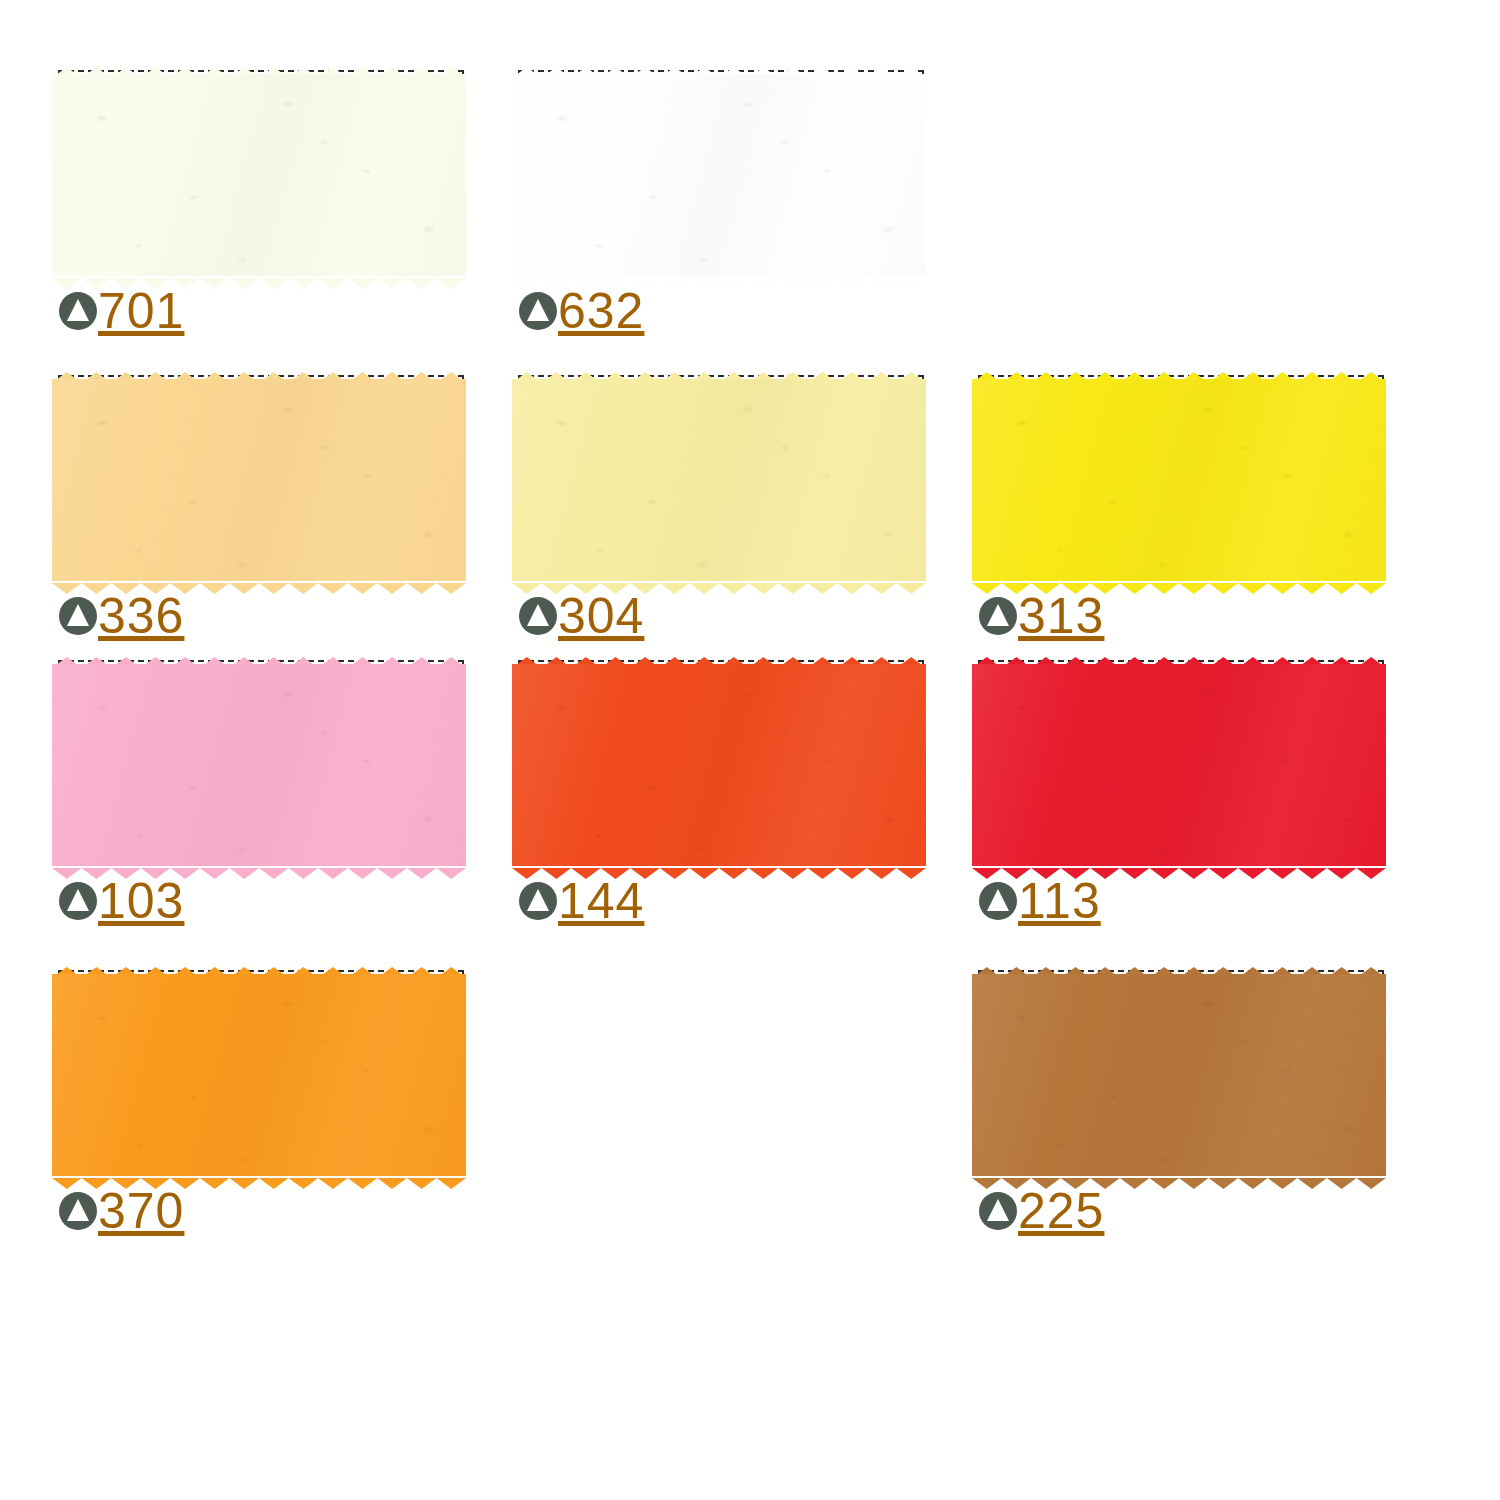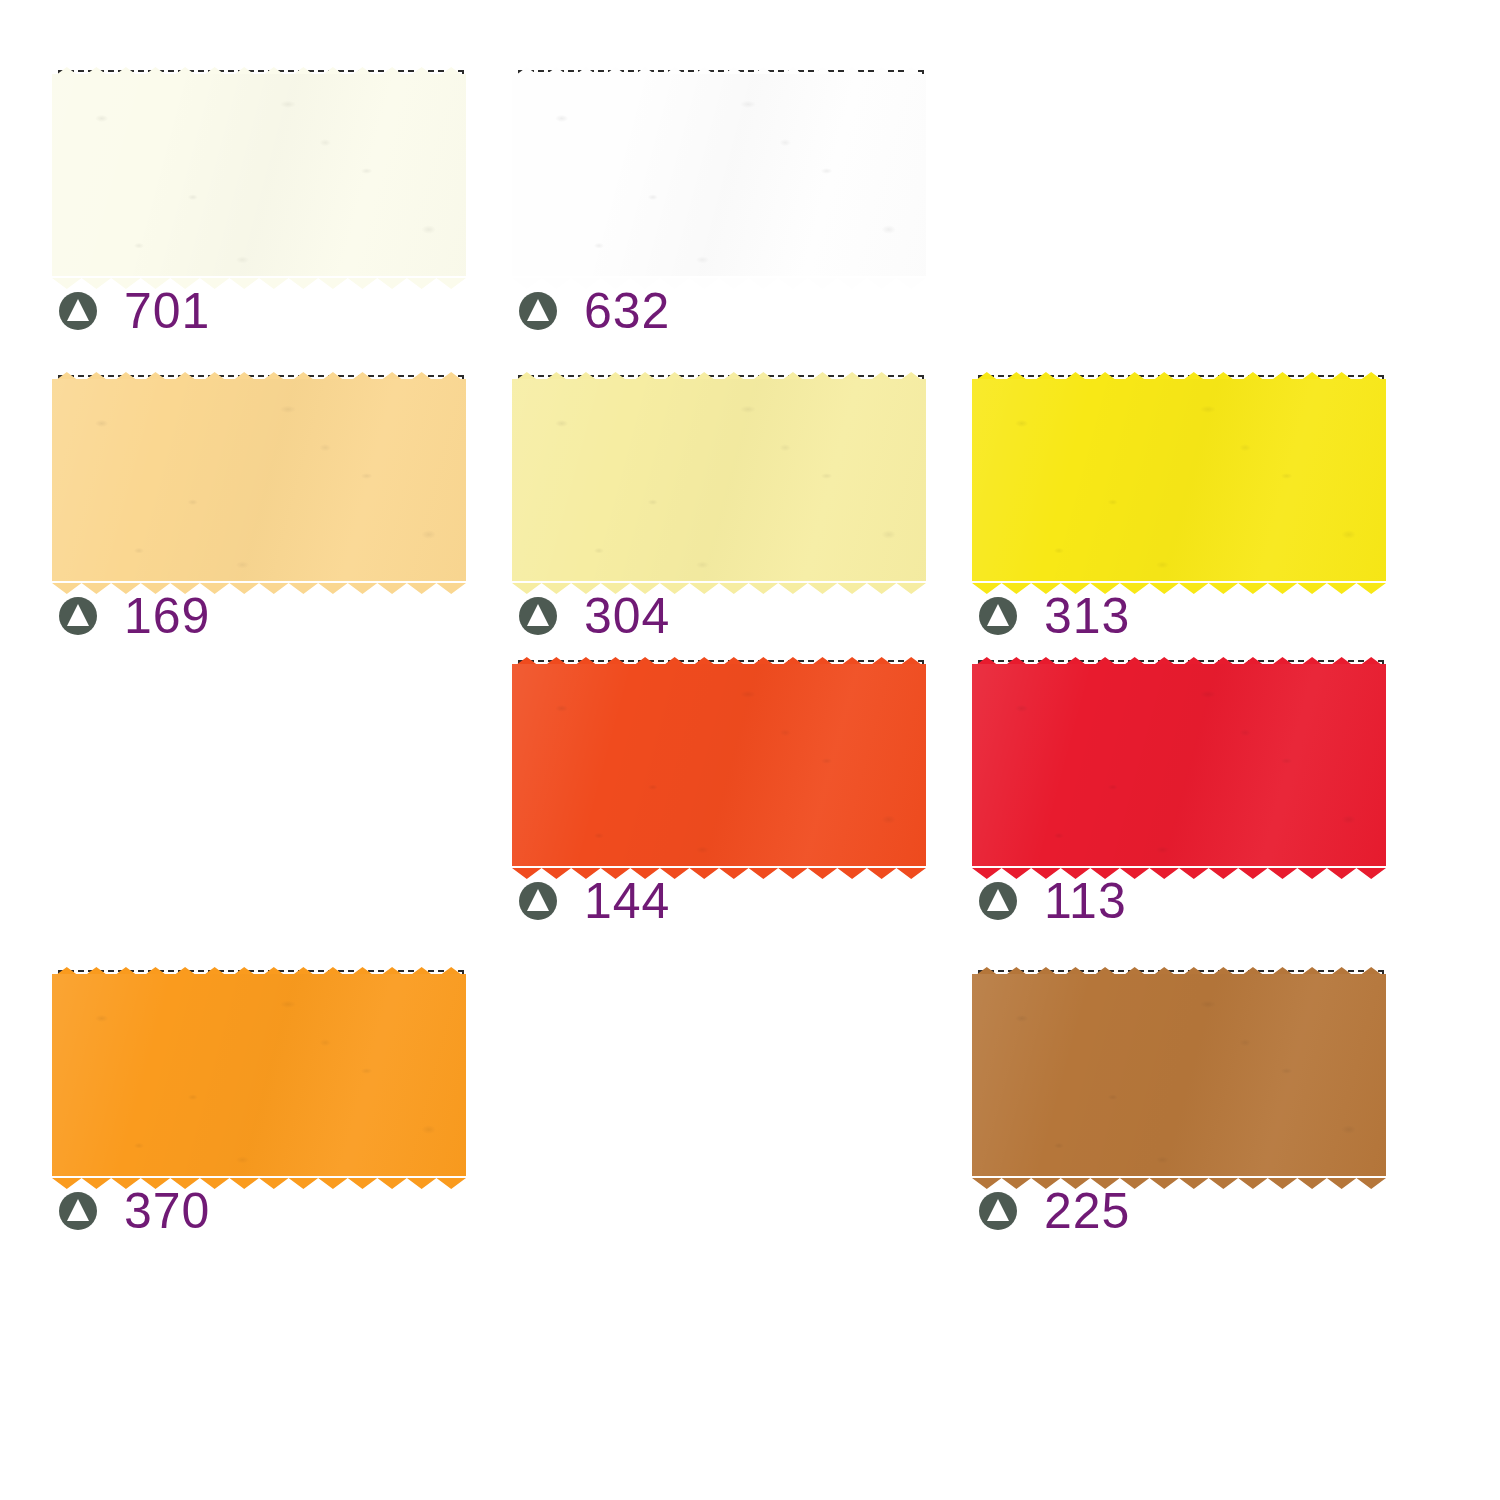--- a/index.html
+++ b/index.html
@@ -97,28 +97,29 @@
     align-items: center;
     height: 50px;
   }
   .code-icon {
     width: 40px;
     height: 40px;
     flex: 0 0 40px;
     display: block;
   }
   .code-number {
-    margin-left: 26px;
+    margin-left: 0;
     font-family: "Liberation Sans", sans-serif;
     font-size: 50px;
     font-weight: 400;
     letter-spacing: 1px;
-    color: #701a75;
+    color: #a16207;
     line-height: 1;
     white-space: nowrap;
+    text-decoration: underline;
   }
 </style>
 </head>
 <body>
 
 <div id="swatch-grid">
     <div class="swatch-cell" style="left: 40px; top: 58px;">
       <div class="swatch-outline"></div>
       <div class="swatch-fabric" style="background:#fbfbec">
         <div class="pink-edge top"><svg width="414" height="11" viewBox="0 0 414 11" preserveAspectRatio="none">
@@ -168,21 +169,21 @@
             <path d="M0,0 L14.79,11 L29.57,0 L44.36,11 L59.14,0 L73.93,11 L88.71,0 L103.50,11 L118.29,0 L133.07,11 L147.86,0 L162.64,11 L177.43,0 L192.21,11 L207.00,0 L221.79,11 L236.57,0 L251.36,11 L266.14,0 L280.93,11 L295.71,0 L310.50,11 L325.29,0 L340.07,11 L354.86,0 L369.64,11 L384.43,0 L399.21,11 L414.00,0 Z" fill="#fad791"></path>
           </svg></div>
         <div class="texture"></div>
         <div class="sheen"></div>
       </div>
       <div class="swatch-label">
         <span class="code-icon"><svg viewBox="0 0 40 40" width="40" height="40">
             <circle cx="20" cy="20" r="19" fill="#4d5a52"></circle>
             <path d="M20 8 L31 30 L9 30 Z" fill="#ffffff"></path>
           </svg></span>
-        <span class="code-number">169</span>
+        <span class="code-number">336</span>
       </div>
     </div>
     <div class="swatch-cell" style="left: 500px; top: 363px;">
       <div class="swatch-outline"></div>
       <div class="swatch-fabric" style="background:#f6eda2">
         <div class="pink-edge top"><svg width="414" height="11" viewBox="0 0 414 11" preserveAspectRatio="none">
             <path d="M0,11 L14.79,0 L29.57,11 L44.36,0 L59.14,11 L73.93,0 L88.71,11 L103.50,0 L118.29,11 L133.07,0 L147.86,11 L162.64,0 L177.43,11 L192.21,0 L207.00,11 L221.79,0 L236.57,11 L251.36,0 L266.14,11 L280.93,0 L295.71,11 L310.50,0 L325.29,11 L340.07,0 L354.86,11 L369.64,0 L384.43,11 L399.21,0 L414.00,11 Z" fill="#f6eda2"></path>
           </svg></div>
         <div class="pink-edge bottom"><svg width="414" height="11" viewBox="0 0 414 11" preserveAspectRatio="none">
             <path d="M0,0 L14.79,11 L29.57,0 L44.36,11 L59.14,0 L73.93,11 L88.71,0 L103.50,11 L118.29,0 L133.07,11 L147.86,0 L162.64,11 L177.43,0 L192.21,11 L207.00,0 L221.79,11 L236.57,0 L251.36,11 L266.14,0 L280.93,11 L295.71,0 L310.50,11 L325.29,0 L340.07,11 L354.86,0 L369.64,11 L384.43,0 L399.21,11 L414.00,0 Z" fill="#f6eda2"></path>
@@ -211,20 +212,40 @@
         <div class="sheen"></div>
       </div>
       <div class="swatch-label">
         <span class="code-icon"><svg viewBox="0 0 40 40" width="40" height="40">
             <circle cx="20" cy="20" r="19" fill="#4d5a52"></circle>
             <path d="M20 8 L31 30 L9 30 Z" fill="#ffffff"></path>
           </svg></span>
         <span class="code-number">313</span>
       </div>
     </div>
+    <div class="swatch-cell" style="left: 40px; top: 648px;">
+      <div class="swatch-outline"></div>
+      <div class="swatch-fabric" style="background:#f9aecb">
+        <div class="pink-edge top"><svg width="414" height="11" viewBox="0 0 414 11" preserveAspectRatio="none">
+            <path d="M0,11 L14.79,0 L29.57,11 L44.36,0 L59.14,11 L73.93,0 L88.71,11 L103.50,0 L118.29,11 L133.07,0 L147.86,11 L162.64,0 L177.43,11 L192.21,0 L207.00,11 L221.79,0 L236.57,11 L251.36,0 L266.14,11 L280.93,0 L295.71,11 L310.50,0 L325.29,11 L340.07,0 L354.86,11 L369.64,0 L384.43,11 L399.21,0 L414.00,11 Z" fill="#f9aecb"></path>
+          </svg></div>
+        <div class="pink-edge bottom"><svg width="414" height="11" viewBox="0 0 414 11" preserveAspectRatio="none">
+            <path d="M0,0 L14.79,11 L29.57,0 L44.36,11 L59.14,0 L73.93,11 L88.71,0 L103.50,11 L118.29,0 L133.07,11 L147.86,0 L162.64,11 L177.43,0 L192.21,11 L207.00,0 L221.79,11 L236.57,0 L251.36,11 L266.14,0 L280.93,11 L295.71,0 L310.50,11 L325.29,0 L340.07,11 L354.86,0 L369.64,11 L384.43,0 L399.21,11 L414.00,0 Z" fill="#f9aecb"></path>
+          </svg></div>
+        <div class="texture"></div>
+        <div class="sheen"></div>
+      </div>
+      <div class="swatch-label">
+        <span class="code-icon"><svg viewBox="0 0 40 40" width="40" height="40">
+            <circle cx="20" cy="20" r="19" fill="#4d5a52"></circle>
+            <path d="M20 8 L31 30 L9 30 Z" fill="#ffffff"></path>
+          </svg></span>
+        <span class="code-number">103</span>
+      </div>
+    </div>
     <div class="swatch-cell" style="left: 500px; top: 648px;">
       <div class="swatch-outline"></div>
       <div class="swatch-fabric" style="background:#f04b1e">
         <div class="pink-edge top"><svg width="414" height="11" viewBox="0 0 414 11" preserveAspectRatio="none">
             <path d="M0,11 L14.79,0 L29.57,11 L44.36,0 L59.14,11 L73.93,0 L88.71,11 L103.50,0 L118.29,11 L133.07,0 L147.86,11 L162.64,0 L177.43,11 L192.21,0 L207.00,11 L221.79,0 L236.57,11 L251.36,0 L266.14,11 L280.93,0 L295.71,11 L310.50,0 L325.29,11 L340.07,0 L354.86,11 L369.64,0 L384.43,11 L399.21,0 L414.00,11 Z" fill="#f04b1e"></path>
           </svg></div>
         <div class="pink-edge bottom"><svg width="414" height="11" viewBox="0 0 414 11" preserveAspectRatio="none">
             <path d="M0,0 L14.79,11 L29.57,0 L44.36,11 L59.14,0 L73.93,11 L88.71,0 L103.50,11 L118.29,0 L133.07,11 L147.86,0 L162.64,11 L177.43,0 L192.21,11 L207.00,0 L221.79,11 L236.57,0 L251.36,11 L266.14,0 L280.93,11 L295.71,0 L310.50,11 L325.29,0 L340.07,11 L354.86,0 L369.64,11 L384.43,0 L399.21,11 L414.00,0 Z" fill="#f04b1e"></path>
           </svg></div>
         <div class="texture"></div>

